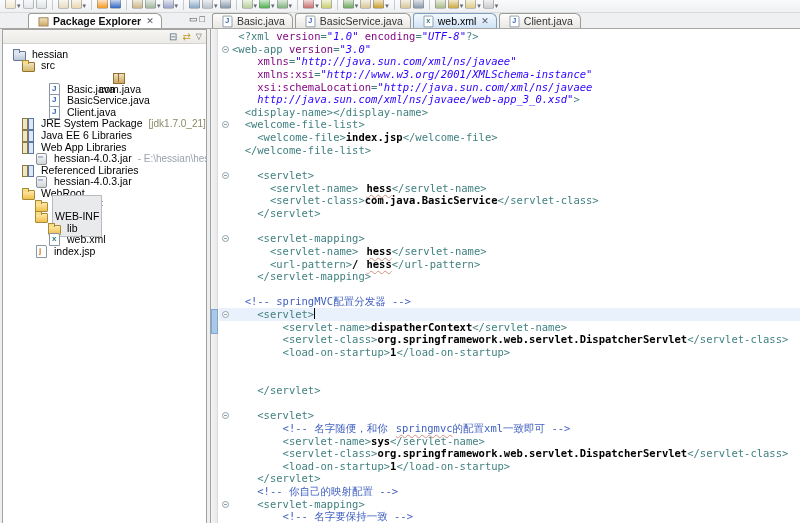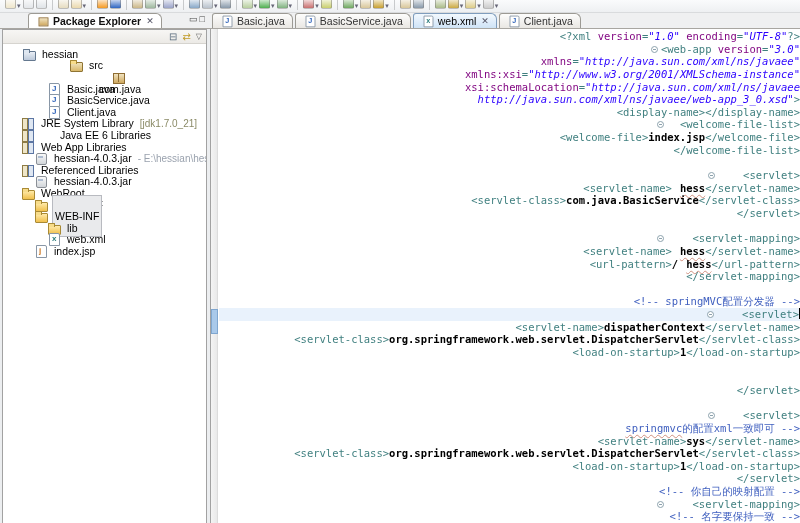--- a/index.html
+++ b/index.html
@@ -88,21 +88,21 @@
 
   
   .editor-body { position:absolute; left:210px; top:29px; right:0; bottom:0;
     background:#fff; border-left:1px solid #a2a2a2; overflow:hidden; }
   .ruler { position:absolute; left:0; top:0; bottom:0; width:7px;
     background:linear-gradient(90deg,#f4f4f4,#e9e9e9); border-right:1px solid #dcdcdc; }
   .range-indicator { position:absolute; left:0; top:280px; width:7px; height:25px;
     background:#a9c9ea; border:1px solid #7fa6cf; }
   .code { position:absolute; left:8px; top:1px; right:0; bottom:0; overflow:hidden;
     font:10.5px/12.65px "DejaVu Sans Mono","Liberation Mono",monospace; }
-  .line { display:flex; height:12.65px; white-space:pre;justify-content:flex-end; }
+  .line { display:flex; height:12.65px; white-space:pre; }
   .line.hl { background:#e9f2fc; }
   .fold { width:13px; flex:none; text-align:center; }
   .fm { display:inline-block; width:7px; height:7px; margin-top:2px; border:1px solid #8da2ad;
     border-radius:50%; background:#fff; position:relative; }
   .fm::after { content:""; position:absolute; left:1px; right:1px; top:2px; border-top:1px solid #8da2ad; }
   .tk-tag  { color:#3f7f7f; }
   .tk-attr { color:#7f007f; }
   .tk-val  { color:#2a00ff; font-style:italic; }
   .tk-txt  { color:#000; font-weight:bold; }
   .tk-com  { color:#3f5fbf; }
@@ -178,25 +178,25 @@
   <span class="winbtns" id="winbtns"><span>▭</span><span>□</span></span>
 </div>
 
 <div class="explorer-body">
   <div class="ex-toolbar" id="ex-toolbar">
       <span class="ex-tb-icon ">⊟</span>
       <span class="ex-tb-icon link">⇄</span>
       <span class="ex-tb-icon menu">▽</span>
     </div>
   <div class="tree" id="tree">
-      <div class="trow" style="padding-left: 19px;">
+      <div class="trow" style="padding-left: 9px;">
         <span class="ticon ti-project"></span>
         <span class="lbl">hessian</span>
       </div>
-      <div class="trow" style="padding-left: 18px; margin-left: 48px;">
+      <div class="trow" style="padding-left: 18px;">
         <span class="ticon ti-src-folder"></span>
         <span class="lbl">src</span>
       </div>
       <div class="trow" style="padding-left: 31px; flex-direction: column;">
         <span class="ticon ti-package"></span>
         <span class="lbl">com.java</span>
       </div>
       <div class="trow" style="padding-left: 44px;">
         <span class="ticon ti-java-file"></span>
         <span class="lbl">Basic.java</span>
@@ -204,24 +204,24 @@
       <div class="trow" style="padding-left: 44px;">
         <span class="ticon ti-java-file"></span>
         <span class="lbl">BasicService.java</span>
       </div>
       <div class="trow" style="padding-left: 44px;">
         <span class="ticon ti-java-file"></span>
         <span class="lbl">Client.java</span>
       </div>
       <div class="trow" style="padding-left: 18px;">
         <span class="ticon ti-library"></span>
-        <span class="lbl">JRE System Library</span>
+        <span class="lbl">JRE System Package</span>
         <span class="suffix lib">[jdk1.7.0_21]</span>
       </div>
-      <div class="trow" style="padding-left: 18px; gap: 19px;">
+      <div class="trow" style="padding-left: 18px;">
         <span class="ticon ti-library"></span>
         <span class="lbl">Java EE 6 Libraries</span>
       </div>
       <div class="trow" style="padding-left: 18px;">
         <span class="ticon ti-library"></span>
         <span class="lbl">Web App Libraries</span>
       </div>
       <div class="trow" style="padding-left: 31px;">
         <span class="ticon ti-jar"></span>
         <span class="lbl">hessian-4.0.3.jar</span>
@@ -311,21 +311,21 @@
       <div class="line"><span class="fold"></span><span class="tk-com">  &lt;!-- springMVC配置分发器 --&gt;</span></div>
       <div class="line hl"><span class="fold"><span class="fm"></span></span><span class="tk-tag">    &lt;servlet&gt;</span><span class="caret"></span></div>
       <div class="line"><span class="fold"></span><span class="tk-tag">        &lt;servlet-name&gt;</span><span class="tk-txt">dispatherContext</span><span class="tk-tag">&lt;/servlet-name&gt;</span></div>
       <div class="line"><span class="fold"></span><span class="tk-tag">        &lt;servlet-class&gt;</span><span class="tk-txt">org.springframework.web.servlet.DispatcherServlet</span><span class="tk-tag">&lt;/servlet-class&gt;</span></div>
       <div class="line"><span class="fold"></span><span class="tk-tag">        &lt;load-on-startup&gt;</span><span class="tk-txt">1</span><span class="tk-tag">&lt;/load-on-startup&gt;</span></div>
       <div class="line"><span class="fold"></span></div>
       <div class="line"><span class="fold"></span></div>
       <div class="line"><span class="fold"></span><span class="tk-tag">    &lt;/servlet&gt;</span></div>
       <div class="line"><span class="fold"></span></div>
       <div class="line"><span class="fold"><span class="fm"></span></span><span class="tk-tag">    &lt;servlet&gt;</span></div>
-      <div class="line"><span class="fold"></span><span class="tk-com sp">springmvc</span><span class="tk-com">的配置xml一致即可 --&gt;</span></div>
+      <div class="line"><span class="fold"></span><span class="tk-com">        &lt;!-- 名字随便，和你</span><span class="tk-com sp">springmvc</span><span class="tk-com">的配置xml一致即可 --&gt;</span></div>
       <div class="line"><span class="fold"></span><span class="tk-tag">        &lt;servlet-name&gt;</span><span class="tk-txt">sys</span><span class="tk-tag">&lt;/servlet-name&gt;</span></div>
       <div class="line"><span class="fold"></span><span class="tk-tag">        &lt;servlet-class&gt;</span><span class="tk-txt">org.springframework.web.servlet.DispatcherServlet</span><span class="tk-tag">&lt;/servlet-class&gt;</span></div>
       <div class="line"><span class="fold"></span><span class="tk-tag">        &lt;load-on-startup&gt;</span><span class="tk-txt">1</span><span class="tk-tag">&lt;/load-on-startup&gt;</span></div>
       <div class="line"><span class="fold"></span><span class="tk-tag">    &lt;/servlet&gt;</span></div>
       <div class="line"><span class="fold"></span><span class="tk-com">    &lt;!-- 你自己的映射配置 --&gt;</span></div>
       <div class="line"><span class="fold"><span class="fm"></span></span><span class="tk-tag">    &lt;servlet-mapping&gt;</span></div>
       <div class="line"><span class="fold"></span><span class="tk-com">        &lt;!-- 名字要保持一致 --&gt;</span></div>
     </div>
 </div>
 

